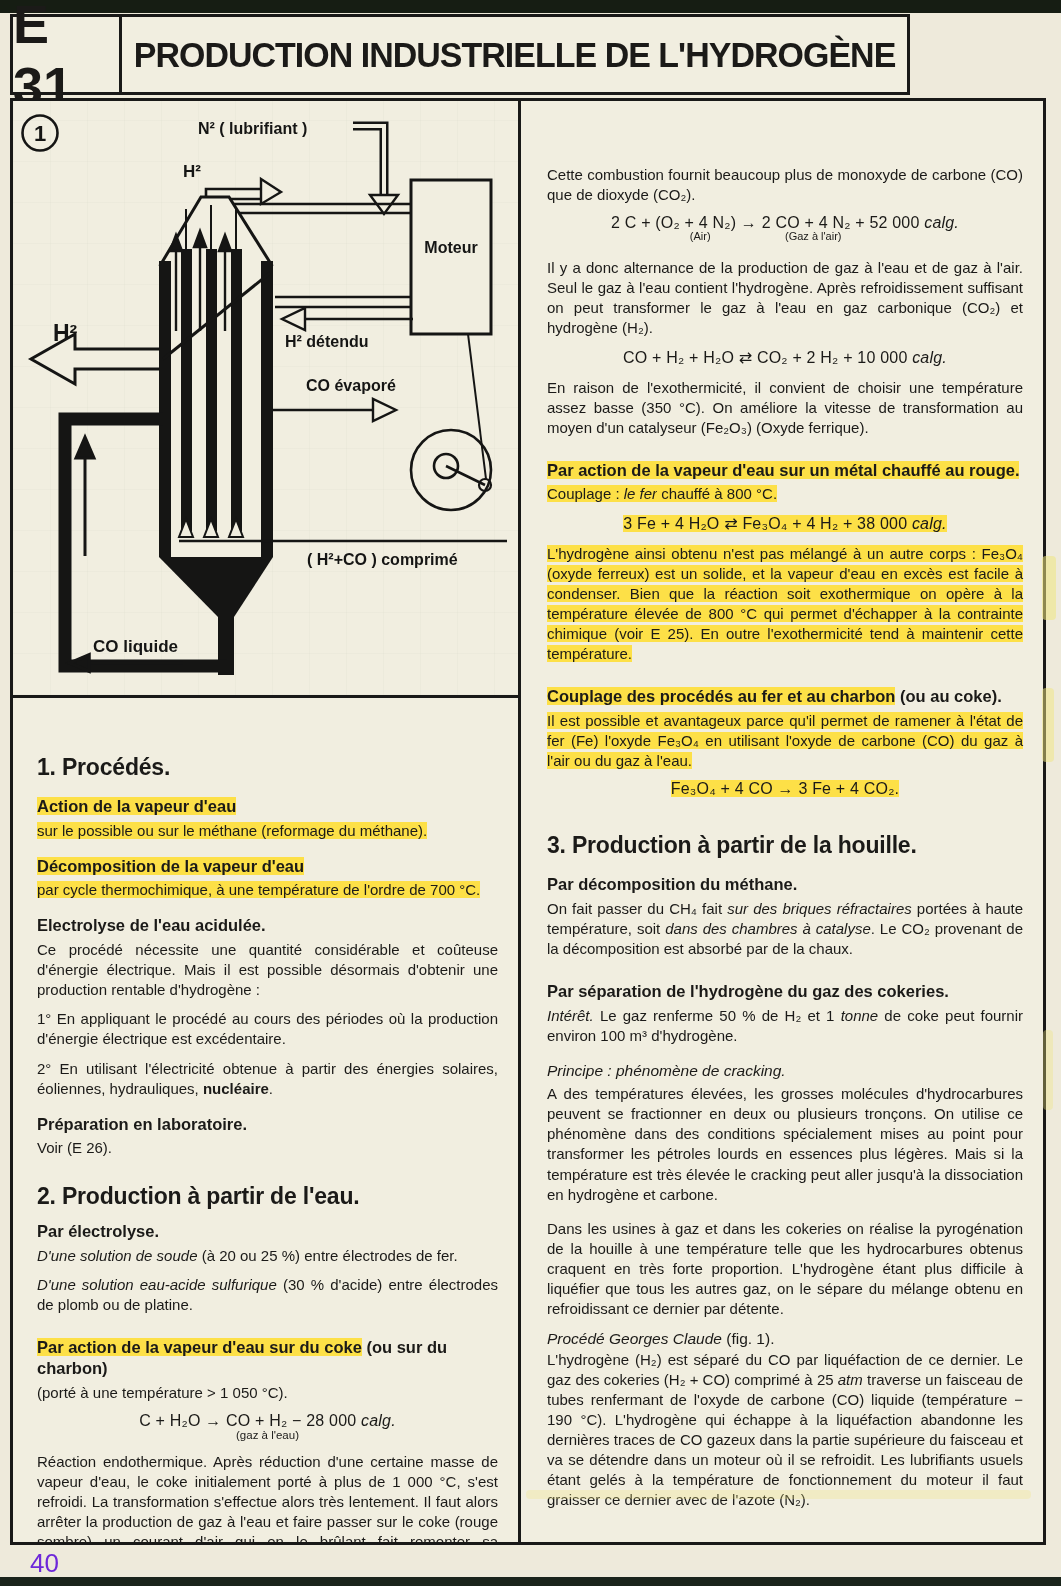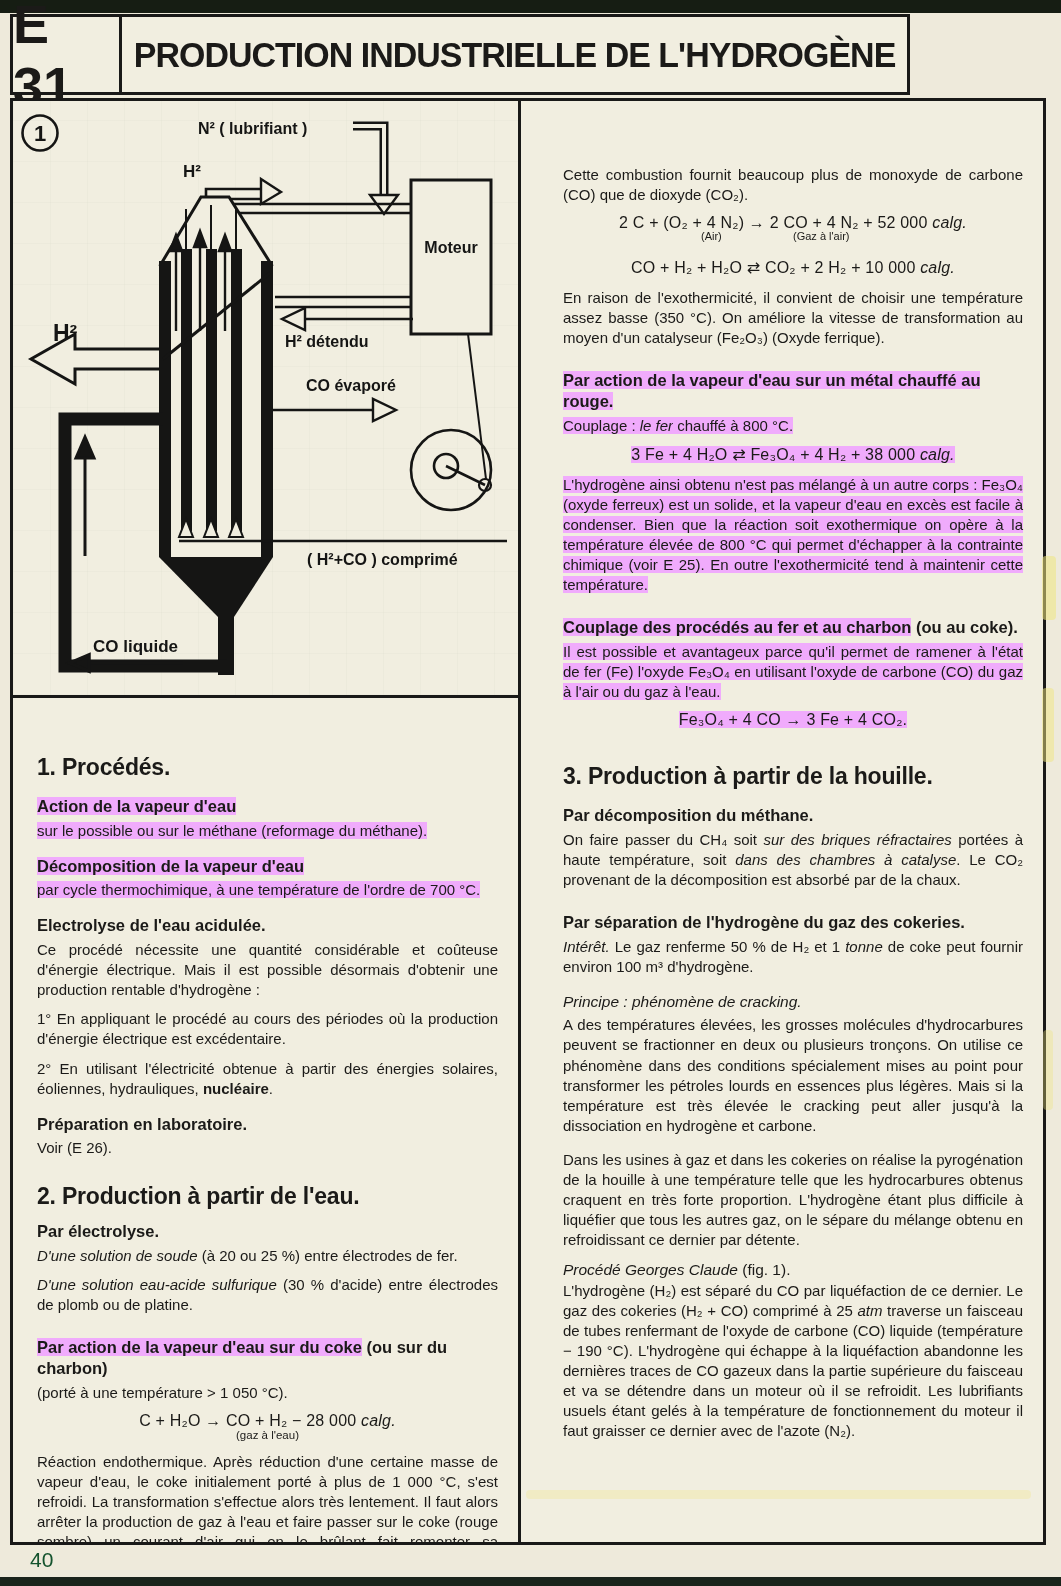--- a/index.html
+++ b/index.html
@@ -24,21 +24,21 @@
     font-size:54px; font-weight:bold; letter-spacing:0px;
   }
   .header-title-cell { flex:1; display:flex; align-items:center; justify-content:center; }
   .title-inner { font-size:35px; font-weight:bold; letter-spacing:-1px; transform:scaleX(.97); white-space:nowrap; }
 
   .main-box {
     position:absolute; left:10px; top:98px; width:1036px; height:1447px;
     border:3px solid #191918; background:#f1eee0; display:flex; overflow:hidden;
   }
   .col-left { width:508px; border-right:3px solid #191918; position:relative; }
-  .col-right { flex:1; padding:64px 20px 0 26px;margin-left:16px; }
+  .col-right { flex:1; padding:64px 20px 0 26px; }
 
   .fig-panel { height:597px; border-bottom:3px solid #191918; position:relative; }
   .fig-panel::before {
     content:""; position:absolute; inset:0; pointer-events:none; opacity:.55;
     background:
       repeating-linear-gradient(90deg, rgba(110,125,105,.07) 0 1px, transparent 1px 37px),
       repeating-linear-gradient(0deg, rgba(110,125,105,.06) 0 1px, transparent 1px 41px);
   }
   .fig-panel svg { position:absolute; left:0; top:0; }
   svg text { font-family:"Liberation Sans","DejaVu Sans",sans-serif; font-weight:bold; fill:#151514; }
@@ -51,26 +51,26 @@
   .eqwrap { margin:9px 0 11px; }
   .eq { font-size:16px; text-align:center; letter-spacing:.2px; }
   .eqsub { position:relative; height:15px; font-size:11px; }
   .eqsub span { position:absolute; top:-2px; }
   .sub-air { left:30%; }
   .sub-gaz { left:50%; }
   .eqsub-center { text-align:center; font-size:11.5px; margin-top:-1px; }
 
   .b { font-weight:bold; }
   .i { font-style:italic; }
-  .hl { background:#f0abfc; box-decoration-break:clone; -webkit-box-decoration-break:clone; }
+  .hl { background:#fde047; box-decoration-break:clone; -webkit-box-decoration-break:clone; }
 
   .mt-lg { margin-top:22px; }
   .mt-xl { margin-top:34px; }
 
-  .page-number { position:absolute; left:30px; top:1548px; font-size:21px; color:#14532d; }
+  .page-number { position:absolute; left:30px; top:1548px; font-size:26px; color:#6d28d9; }
 
   .smudge { position:absolute; background:#efe57f; border-radius:4px; pointer-events:none; }
   .sm-1 { left:1042px; top:556px; width:14px; height:64px; opacity:.55; }
   .sm-2 { left:1042px; top:688px; width:12px; height:74px; opacity:.5; }
   .sm-3 { left:1043px; top:1030px; width:10px; height:80px; opacity:.35; }
   .sm-4 { left:526px; top:1490px; width:505px; height:9px; opacity:.28; }
 </style>
 </head>
 <body>
 
@@ -234,20 +234,21 @@
     <p class="p"><span>Cette combustion fournit beaucoup plus de monoxyde de carbone (CO) que de dioxyde (CO₂).</span></p>
 
     <div class="eqwrap">
       <div class="eq"><span>2 C + (O₂ + 4 N₂) → 2 CO + 4 N₂ + 52 000 </span><span class="i">calg.</span></div>
       <div class="eqsub">
         <span class="sub-air">(Air)</span>
         <span class="sub-gaz">(Gaz à l'air)</span>
       </div>
     </div>
 
+    <p class="p"><span>Il y a donc alternance de la production de gaz à l'eau et de gaz à l'air. Seul le gaz à l'eau contient l'hydrogène. Après refroidissement suffisant on peut transformer le gaz à l'eau en gaz carbonique (CO₂) et hydrogène (H₂).</span></p>
 
     <div class="eqwrap">
       <div class="eq"><span>CO + H₂ + H₂O ⇄ CO₂ + 2 H₂ + 10 000 </span><span class="i">calg.</span></div>
     </div>
 
     <p class="p"><span>En raison de l'exothermicité, il convient de choisir une température assez basse (350 °C). On améliore la vitesse de transformation au moyen d'un catalyseur (Fe₂O₃) (Oxyde ferrique).</span></p>
 
     <h3 class="h mt-lg"><span class="b hl">Par action de la vapeur d'eau sur un métal chauffé au rouge.</span></h3>
     <p class="p"><span class="hl">Couplage : </span><span class="i hl">le fer</span><span class="hl"> chauffé à 800 °C.</span></p>
 
@@ -260,21 +261,21 @@
     <h3 class="h mt-lg"><span class="b hl">Couplage des procédés au fer et au charbon</span><span> (ou au coke).</span></h3>
     <p class="p"><span class="hl">Il est possible et avantageux parce qu'il permet de ramener à l'état de fer (Fe) l'oxyde Fe₃O₄ en utilisant l'oxyde de carbone (CO) du gaz à l'air ou du gaz à l'eau.</span></p>
 
     <div class="eqwrap">
       <div class="eq"><span class="hl">Fe₃O₄ + 4 CO → 3 Fe + 4 CO₂.</span></div>
     </div>
 
     <h2 class="sec mt-xl">3. Production à partir de la houille.</h2>
 
     <h3 class="h"><span class="b">Par décomposition du méthane.</span></h3>
-    <p class="p"><span>On faire passer du CH₄ soit </span><span class="i">sur des briques réfractaires</span><span> portées à haute température, soit </span><span class="i">dans des chambres à catalyse</span><span>. Le CO₂ provenant de la décomposition est absorbé par de la chaux.</span></p>
+    <p class="p"><span>On fait passer du CH₄ fait </span><span class="i">sur des briques réfractaires</span><span> portées à haute température, soit </span><span class="i">dans des chambres à catalyse</span><span>. Le CO₂ provenant de la décomposition est absorbé par de la chaux.</span></p>
 
     <h3 class="h mt-lg"><span class="b">Par séparation de l'hydrogène du gaz des cokeries.</span></h3>
     <p class="p"><span class="i">Intérêt.</span><span> Le gaz renferme 50 % de H₂ et 1 </span><span class="i">tonne</span><span> de coke peut fournir environ 100 m³ d'hydrogène.</span></p>
 
     <h3 class="h" style="font-size:15.5px;font-weight:normal"><span class="i">Principe : phénomène de cracking.</span></h3>
     <p class="p"><span>A des températures élevées, les grosses molécules d'hydrocarbures peuvent se fractionner en deux ou plusieurs tronçons. On utilise ce phénomène dans des conditions spécialement mises au point pour transformer les pétroles lourds en essences plus légères. Mais si la température est très élevée le cracking peut aller jusqu'à la dissociation en hydrogène et carbone.</span></p>
 
     <p class="p" style="margin-top:14px"><span>Dans les usines à gaz et dans les cokeries on réalise la pyrogénation de la houille à une température telle que les hydrocarbures obtenus craquent en très forte proportion. L'hydrogène étant plus difficile à liquéfier que tous les autres gaz, on le sépare du mélange obtenu en refroidissant ce dernier par détente.</span></p>
 
     <h3 class="h" style="font-size:15.5px;font-weight:normal;margin:10px 0 1px"><span class="i">Procédé Georges Claude</span><span> (fig. 1).</span></h3>

